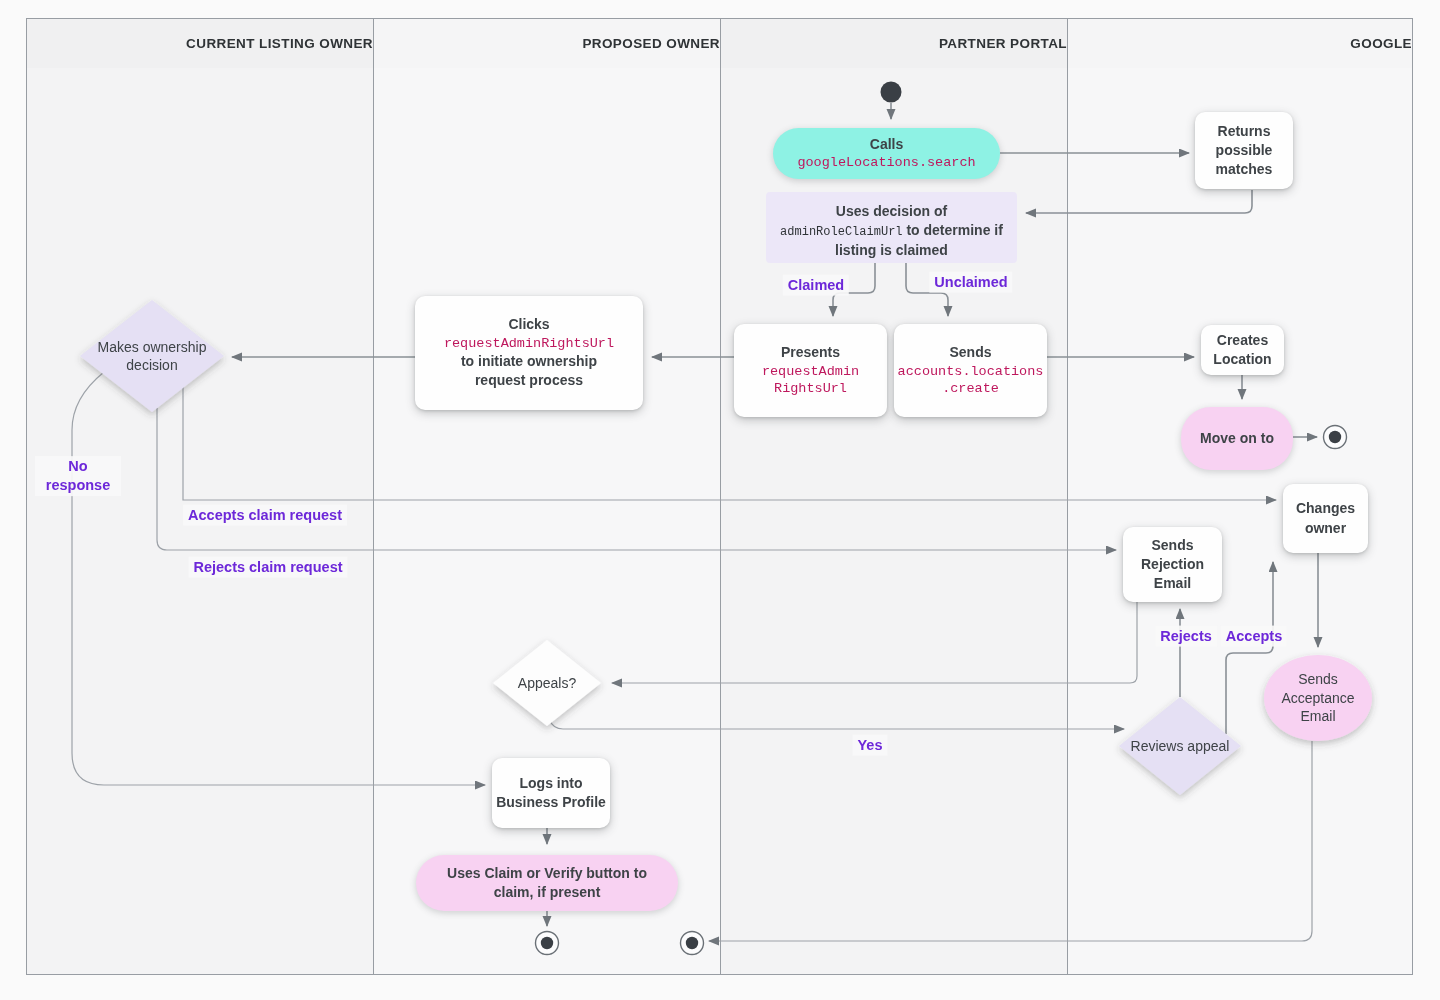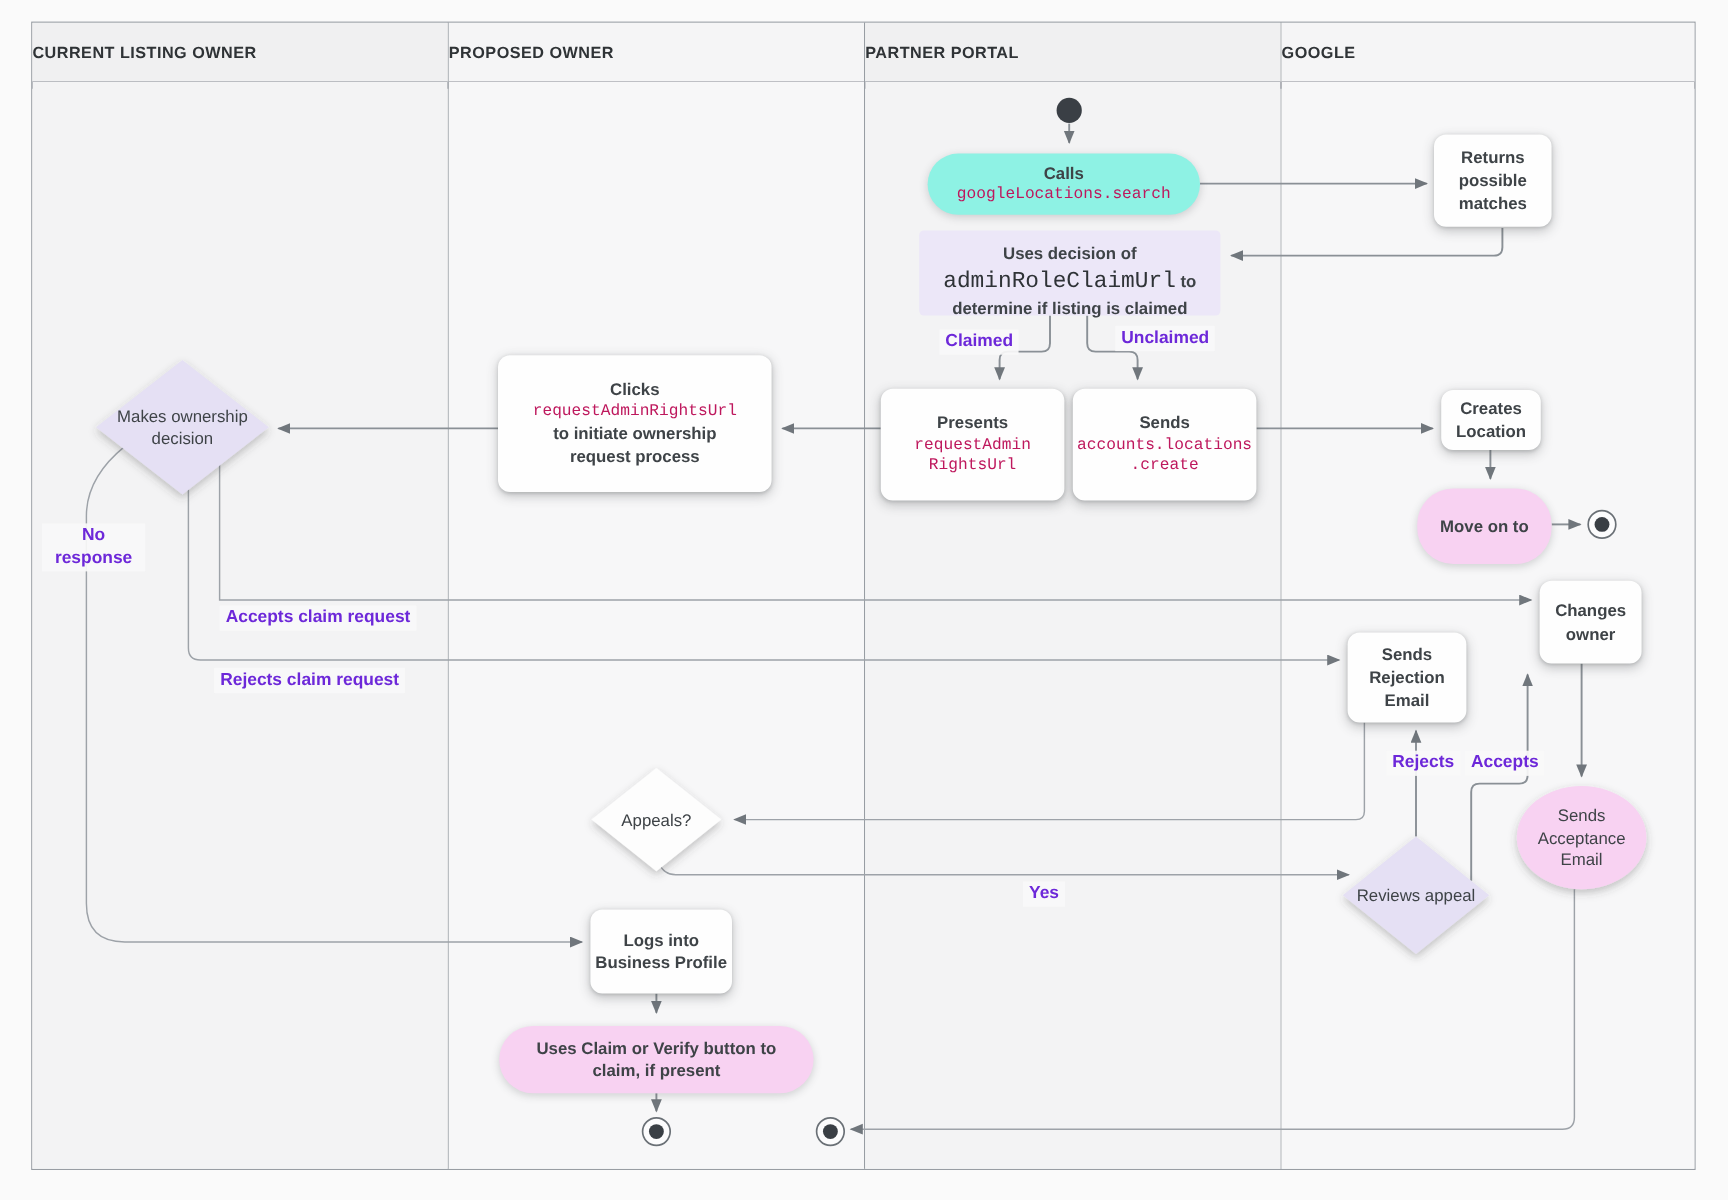--- a/index.html
+++ b/index.html
@@ -12,21 +12,21 @@
   
   .frame{
     position:absolute;left:26px;top:18px;width:1387px;height:957px;
     border:1px solid #989da3;box-sizing:border-box;z-index:0;
   }
   .lane{position:absolute;top:0;height:100%;box-sizing:border-box;}
   .lane.b{border-right:1px solid #989da3;}
   .lane-head{
     position:absolute;top:0;height:49px;left:0;right:0;
     border-bottom:6px solid #0f172a;
-    display:flex;align-items:center;justify-content:flex-start;
+    display:flex;align-items:center;justify-content:flex-end;
     font-weight:700;font-size:13.5px;letter-spacing:.4px;color:#2f3336;
   }
   .lane-body{position:absolute;top:49px;left:0;right:0;bottom:0;}
   .lane.odd  .lane-head{background:#f0f0f1;}
   .lane.odd  .lane-body{background:#f3f3f4;}
   .lane.even .lane-head{background:#f5f5f6;}
   .lane.even .lane-body{background:#f7f7f8;}
 
   
   svg.edges{position:absolute;left:0;top:0;z-index:1;}
@@ -49,21 +49,21 @@
   }
   .node.teal{background:#8ef2e4;}
   .node.pink{background:#f8d2f2;}
   .node.lav{
     background:#ece7f8;border-radius:4px;box-shadow:none;
     display:block;padding:10px 12px;font-weight:700;
   }
   .code{font-family:"Liberation Mono","DejaVu Sans Mono",monospace;font-weight:400;
         font-size:13.5px;color:#be185d;line-height:1.3;}
   .code-inline{font-family:"Liberation Mono","DejaVu Sans Mono",monospace;font-weight:400;
-        font-size:19px;color:#2f3337;}
+        font-size:12px;color:#2f3337;}
   .nl{font-weight:700;}
 
   
   .shape-label{
     position:absolute;z-index:2;display:flex;align-items:center;justify-content:center;
     text-align:center;font-weight:400;font-size:14px;line-height:1.32;
   }
 
   
   .elabel{
@@ -213,18 +213,18 @@
   <span>Uses Claim or Verify button to claim, if present</span>
 </div>
 
 <div class="shape-label" style="left:92px;top:316px;width:120px;height:80px">Makes ownership decision</div>
 <div class="shape-label" style="left:497px;top:668px;width:100px;height:30px">Appeals?</div>
 <div class="shape-label" style="left:1130px;top:726px;width:100px;height:40px">Reviews appeal</div>
 <div class="shape-label" style="left:1264px;top:668px;width:108px;height:60px">Sends Acceptance Email</div>
 
 <div class="elabel" style="left:816px;top:285px">Claimed</div>
 <div class="elabel" style="left:971px;top:282px">Unclaimed</div>
-<div class="elabel wrap" style="left:78px;top:456px;width:76px">No response</div>
+<div class="elabel wrap" style="left:78px;top:476px;width:76px">No response</div>
 <div class="elabel" style="left:265px;top:515px">Accepts claim request</div>
-<div class="elabel" style="left:258px;top:567px">Rejects claim request</div>
+<div class="elabel" style="left:268px;top:567px">Rejects claim request</div>
 <div class="elabel" style="left:1186px;top:636px">Rejects</div>
 <div class="elabel" style="left:1254px;top:636px">Accepts</div>
 <div class="elabel" style="left:870px;top:745px">Yes</div>
 
 </body></html>

